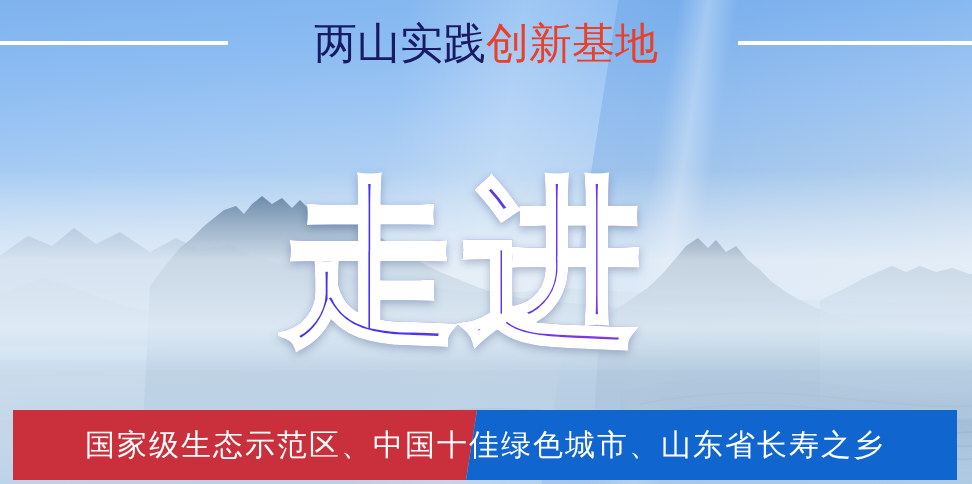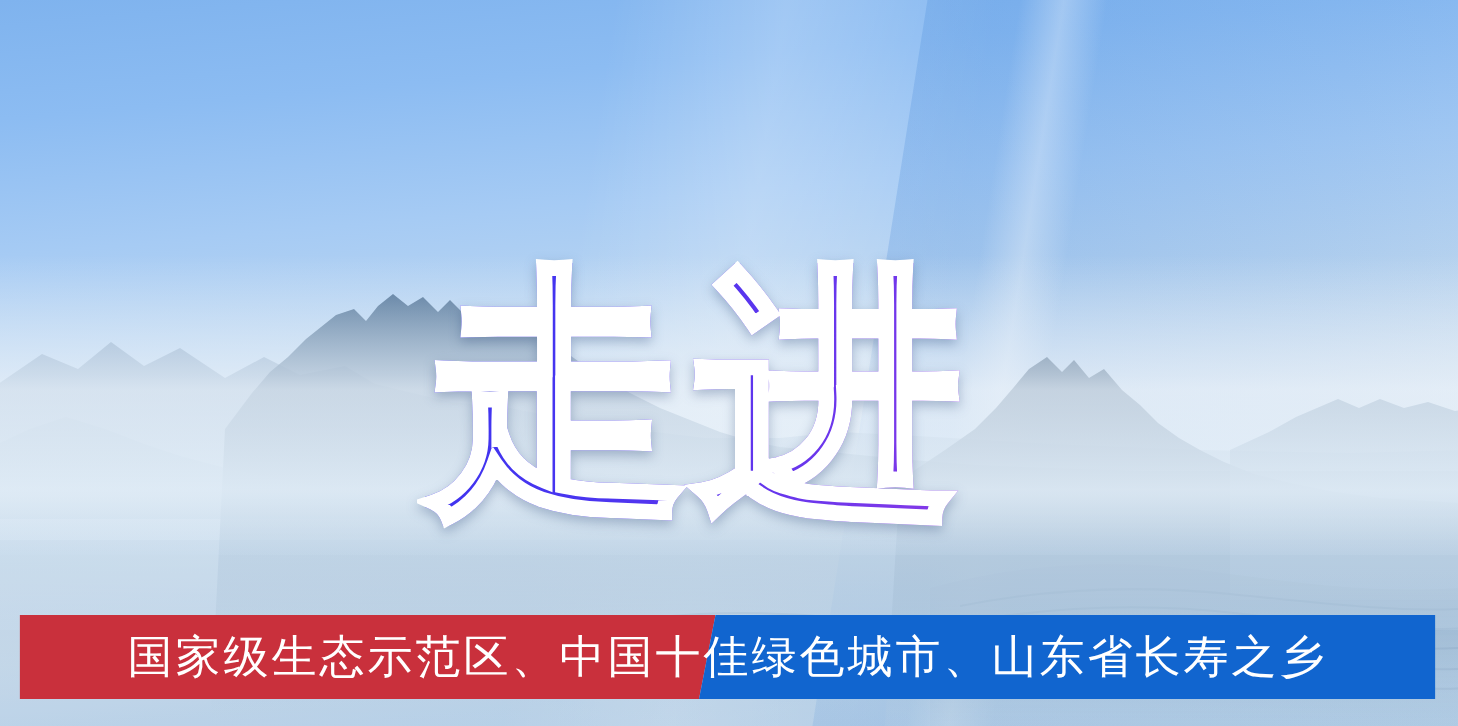--- a/index.html
+++ b/index.html
@@ -140,21 +140,21 @@
         #2b4fe0 0%, #2f6ae8 22%, #2f88ef 40%,
         #53c6e4 56%, #6f8fe0 70%, #8466d8 86%, #8f63d4 100%);
   }
 
   
   .bottom-bar {
     position: absolute;
     left: 13px;
     top: 410px;
     width: 944px;
-    height: 56px;
+    height: 70px;
     overflow: hidden;
   }
   .bar-red {
     position: absolute;
     inset: 0;
     background: #c9303c;
     clip-path: polygon(0 0, 464px 0, 453px 100%, 0 100%);
   }
   .bar-blue {
     position: absolute;
@@ -258,20 +258,25 @@
         <path d="M 366 452 C 430 441 496 439 556 444 C 598 448 624 452 648 454" stroke="#7693b0" stroke-width="1.3" fill="none"></path>
       </g>
 
       <rect x="0" y="250" width="972" height="170" fill="url(#gFog)"></rect>
       <rect x="0" y="360" width="972" height="124" fill="#b7cfe4" opacity="0.22"></rect>
     </svg>
   </div>
 
   <div class="haze"></div>
 
+  <div class="header">
+    <div class="rule rule-left"></div>
+    <div class="rule rule-right"></div>
+    <div class="header-title"><span class="ht-a">两山实践</span><span class="ht-b">创新基地</span></div>
+  </div>
 
   <div class="main-title">
     <span class="big big-1">走进</span>
     <span class="big-gap"></span>
   </div>
 
   <div class="bottom-bar">
     <div class="bar-red"></div>
     <div class="bar-blue"></div>
     <div class="bar-text">国家级生态示范区、中国十佳绿色城市、山东省长寿之乡</div>

